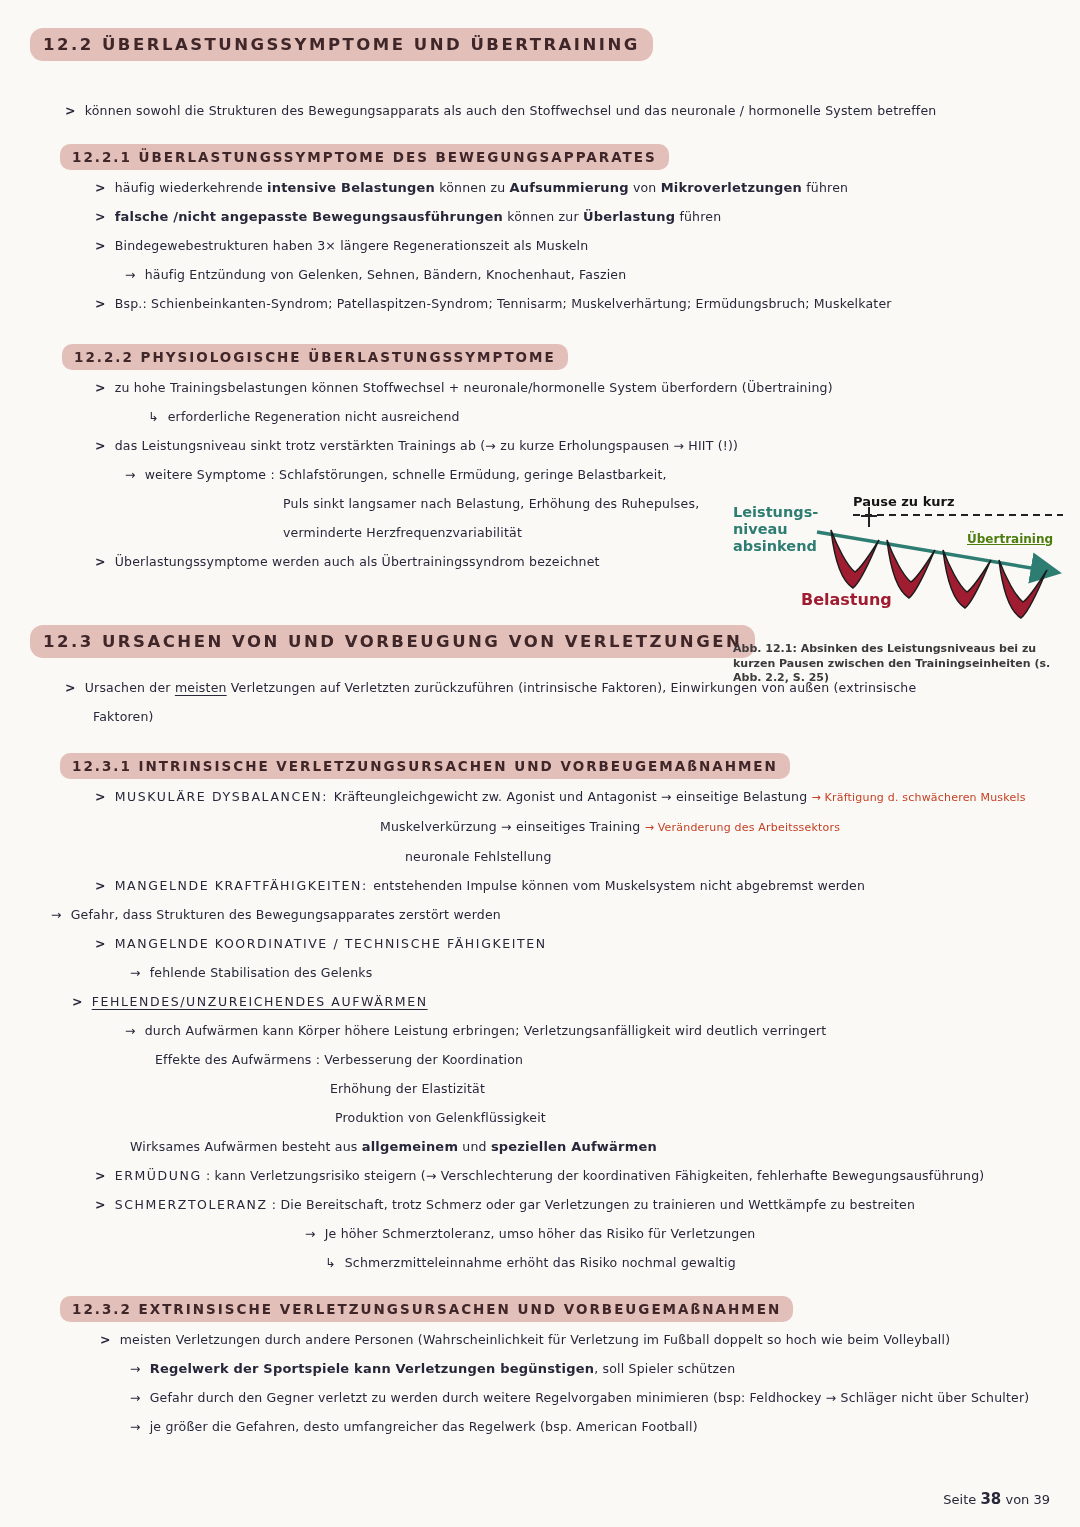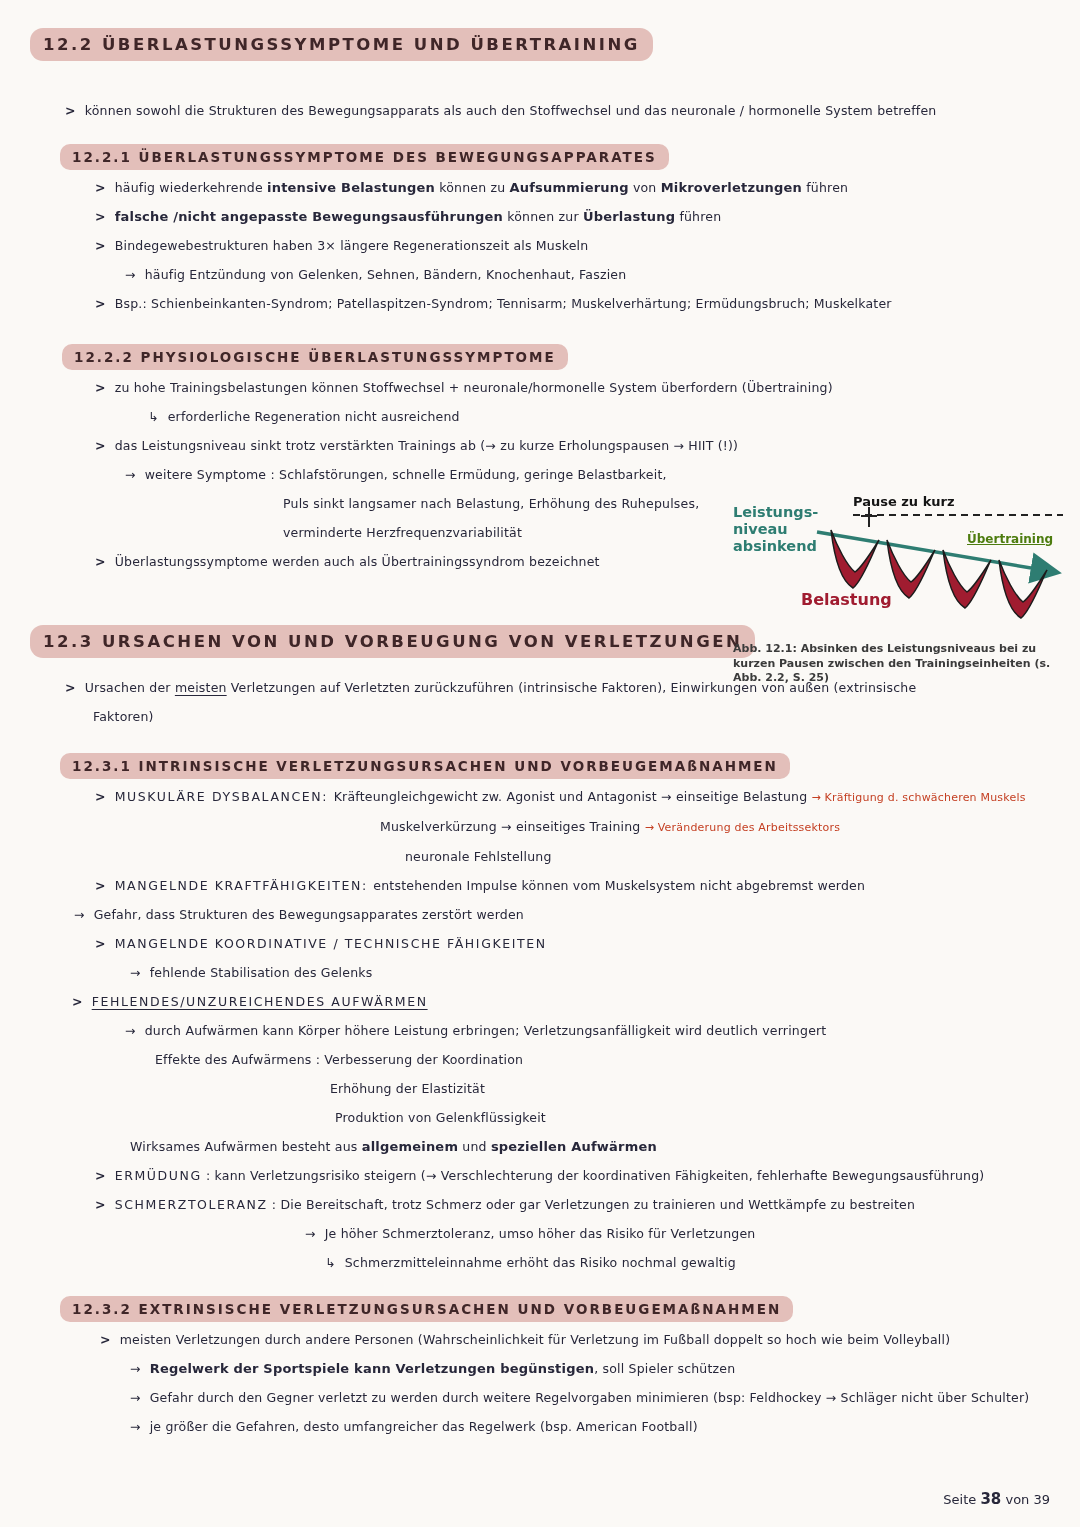--- a/index.html
+++ b/index.html
@@ -66,21 +66,21 @@
       <div class="note-line" style="margin-left: 283px;"><span class="s-n">verminderte Herzfrequenzvariabilität</span></div>
       <div class="note-line" style="margin-left: 95px;"><span class="marker m-gt">&gt;</span><span class="s-n">Überlastungssymptome werden auch als Übertrainingssyndrom bezeichnet</span></div>
       <div class="heading h1" style="margin-left: 30px; margin-top: 53px; border-radius: 13px;"><span class="hl">12.3  URSACHEN VON UND VORBEUGUNG VON VERLETZUNGEN</span></div>
       <div class="note-line" style="margin-left: 65px; margin-top: 20px;"><span class="marker m-gt">&gt;</span><span class="s-n">Ursachen der </span><span class="s-u">meisten</span><span class="s-n"> Verletzungen auf Verletzten zurückzuführen (intrinsische Faktoren),  Einwirkungen von außen (extrinsische</span></div>
       <div class="note-line" style="margin-left: 93px;"><span class="s-n">Faktoren)</span></div>
       <div class="heading h2" style="margin-left: 60px; margin-top: 26px;"><span class="hl">12.3.1  INTRINSISCHE VERLETZUNGSURSACHEN UND VORBEUGEMAßNAHMEN</span></div>
       <div class="note-line" style="margin-left: 95px;"><span class="marker m-gt">&gt;</span><span class="s-k">MUSKULÄRE DYSBALANCEN: </span><span class="s-n">Kräfteungleichgewicht zw. Agonist und Antagonist → einseitige Belastung </span><span class="s-r">→ Kräftigung d. schwächeren Muskels</span></div>
       <div class="note-line" style="margin-left: 380px;"><span class="s-n">Muskelverkürzung → einseitiges Training </span><span class="s-r">→ Veränderung des Arbeitssektors</span></div>
       <div class="note-line" style="margin-left: 405px;"><span class="s-n">neuronale Fehlstellung</span></div>
       <div class="note-line" style="margin-left: 95px;"><span class="marker m-gt">&gt;</span><span class="s-k">MANGELNDE KRAFTFÄHIGKEITEN: </span><span class="s-n">entstehenden Impulse können vom Muskelsystem nicht abgebremst werden</span></div>
-      <div class="note-line" style="margin-left: 74px;"><span class="marker">→</span><span class="s-n">Gefahr, dass Strukturen des Bewegungsapparates zerstört werden</span></div>
+      <div class="note-line" style="margin-left: 51px;"><span class="marker">→</span><span class="s-n">Gefahr, dass Strukturen des Bewegungsapparates zerstört werden</span></div>
       <div class="note-line" style="margin-left: 95px;"><span class="marker m-gt">&gt;</span><span class="s-k">MANGELNDE KOORDINATIVE / TECHNISCHE FÄHIGKEITEN</span></div>
       <div class="note-line" style="margin-left: 130px;"><span class="marker">→</span><span class="s-n">fehlende Stabilisation des Gelenks</span></div>
       <div class="note-line" style="margin-left: 72px;"><span class="marker m-gt">&gt;</span><span class="s-k s-u">FEHLENDES/UNZUREICHENDES AUFWÄRMEN</span></div>
       <div class="note-line" style="margin-left: 125px;"><span class="marker">→</span><span class="s-n">durch Aufwärmen kann Körper höhere Leistung erbringen; Verletzungsanfälligkeit wird deutlich verringert</span></div>
       <div class="note-line" style="margin-left: 155px;"><span class="s-n">Effekte des Aufwärmens :  Verbesserung der Koordination</span></div>
       <div class="note-line" style="margin-left: 330px;"><span class="s-n">Erhöhung der Elastizität</span></div>
       <div class="note-line" style="margin-left: 335px;"><span class="s-n">Produktion von Gelenkflüssigkeit</span></div>
       <div class="note-line" style="margin-left: 130px;"><span class="s-n">Wirksames Aufwärmen besteht aus </span><span class="s-b">allgemeinem</span><span class="s-n"> und </span><span class="s-b">speziellen Aufwärmen</span></div>
       <div class="note-line" style="margin-left: 95px;"><span class="marker m-gt">&gt;</span><span class="s-k">ERMÜDUNG</span><span class="s-n"> : kann Verletzungsrisiko steigern (→ Verschlechterung der koordinativen Fähigkeiten, fehlerhafte Bewegungsausführung)</span></div>
       <div class="note-line" style="margin-left: 95px;"><span class="marker m-gt">&gt;</span><span class="s-k">SCHMERZTOLERANZ</span><span class="s-n"> : Die Bereitschaft, trotz Schmerz oder gar Verletzungen zu trainieren und Wettkämpfe zu bestreiten</span></div>

